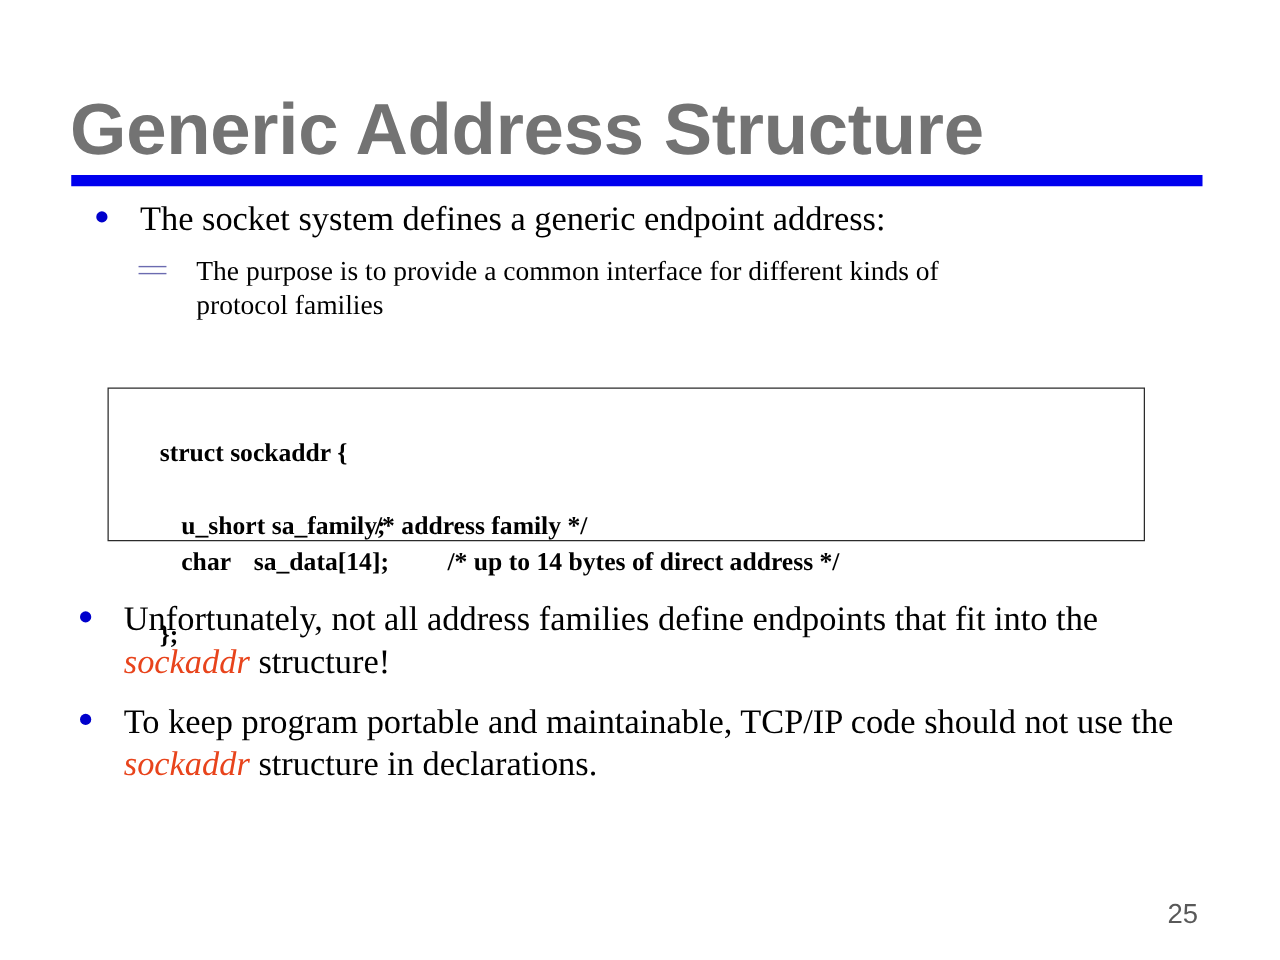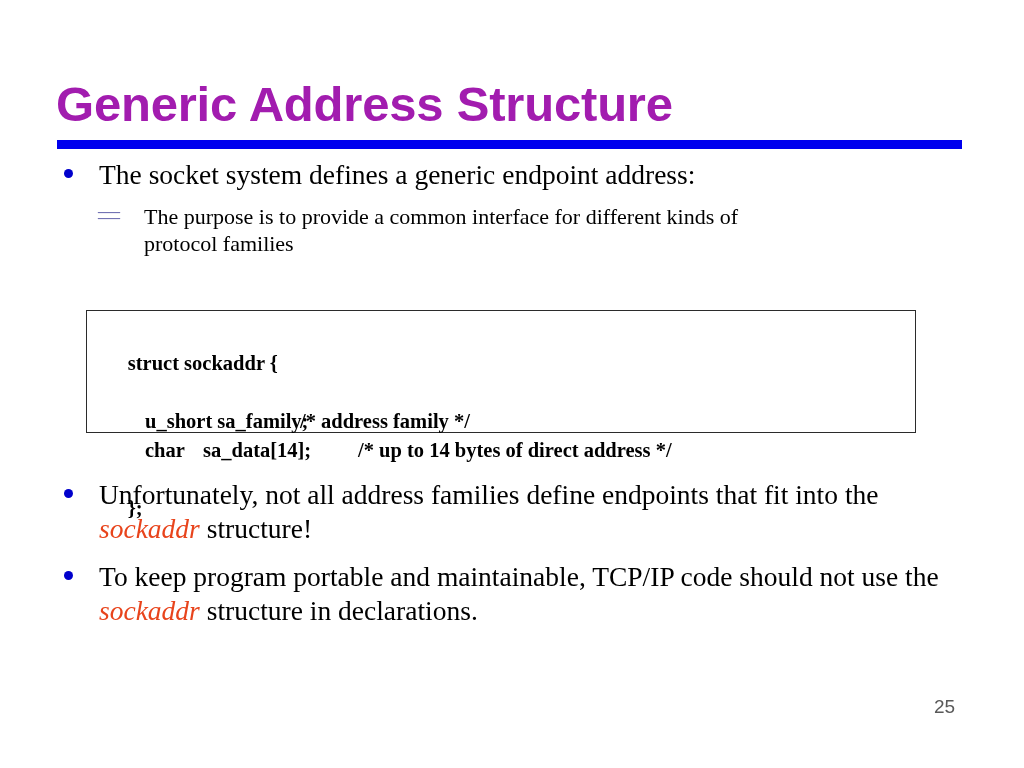--- a/index.html
+++ b/index.html
@@ -25,40 +25,40 @@
   }
 
   
   .slide-title {
     position: absolute;
     left: 56px;
     top: 76px;
     width: 920px;
     font-family: "Liberation Sans", "DejaVu Sans", sans-serif;
     font-weight: bold;
-    font-size: 49px;
+    font-size: 58px;
     line-height: 56px;
     letter-spacing: -0.2px;
-    color: #a21caf;
+    color: #737373;
     white-space: nowrap;
   }
 
   .title-rule {
     position: absolute;
     left: 57px;
     top: 140px;
     width: 905px;
     height: 9px;
     background: #0000ee;
   }
 
   
   .body {
     position: absolute;
-    left: 0;
+    left: 13px;
     top: 158px;
     width: 900px;
   }
 
   
   .bullet {
     position: relative;
     padding-left: 99px;
     padding-right: 48px;
     font-size: 27.5px;
@@ -152,24 +152,24 @@
   .lower .bullet {
     padding-right: 60px;
     font-size: 27.5px;
     line-height: 34px;
   }
 
   
   .page-number {
     position: absolute;
     left: 934px;
-    top: 695px;
+    top: 719px;
     width: 60px;
     font-family: "Liberation Sans", "DejaVu Sans", sans-serif;
-    font-size: 19px;
+    font-size: 22px;
     line-height: 24px;
     color: #595959;
     text-align: left;
   }
 </style>
 </head>
 <body>
 
 <div class="slide">
 

